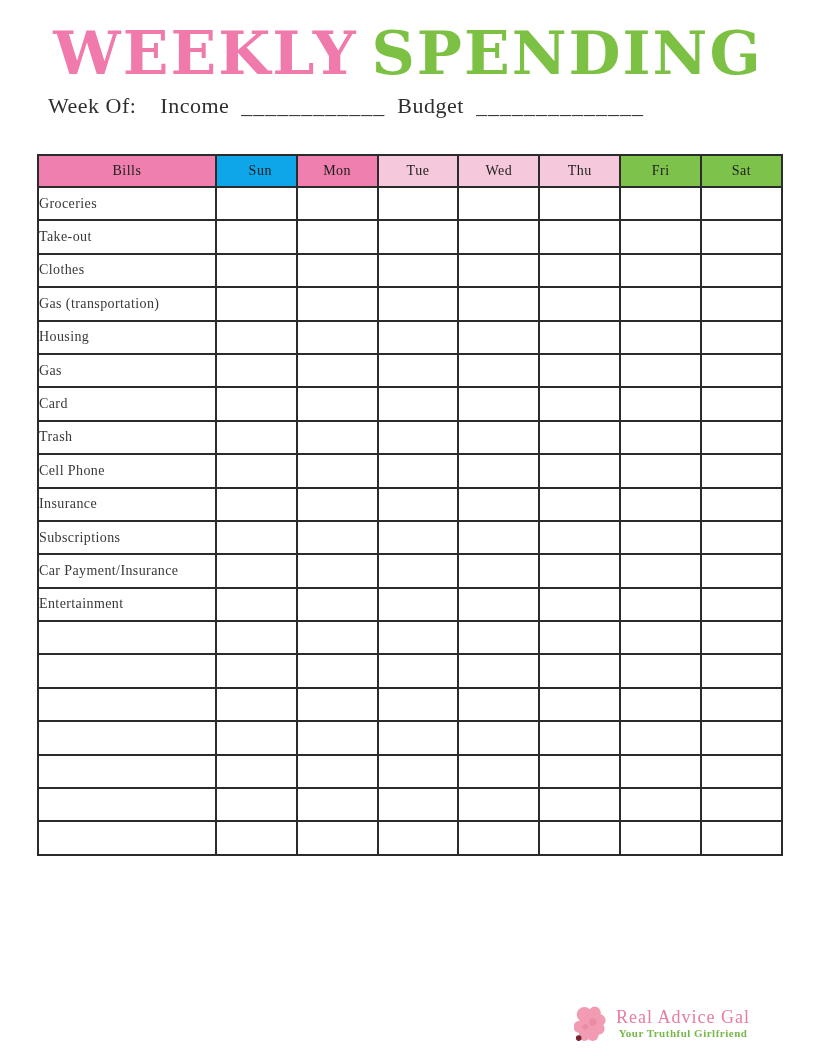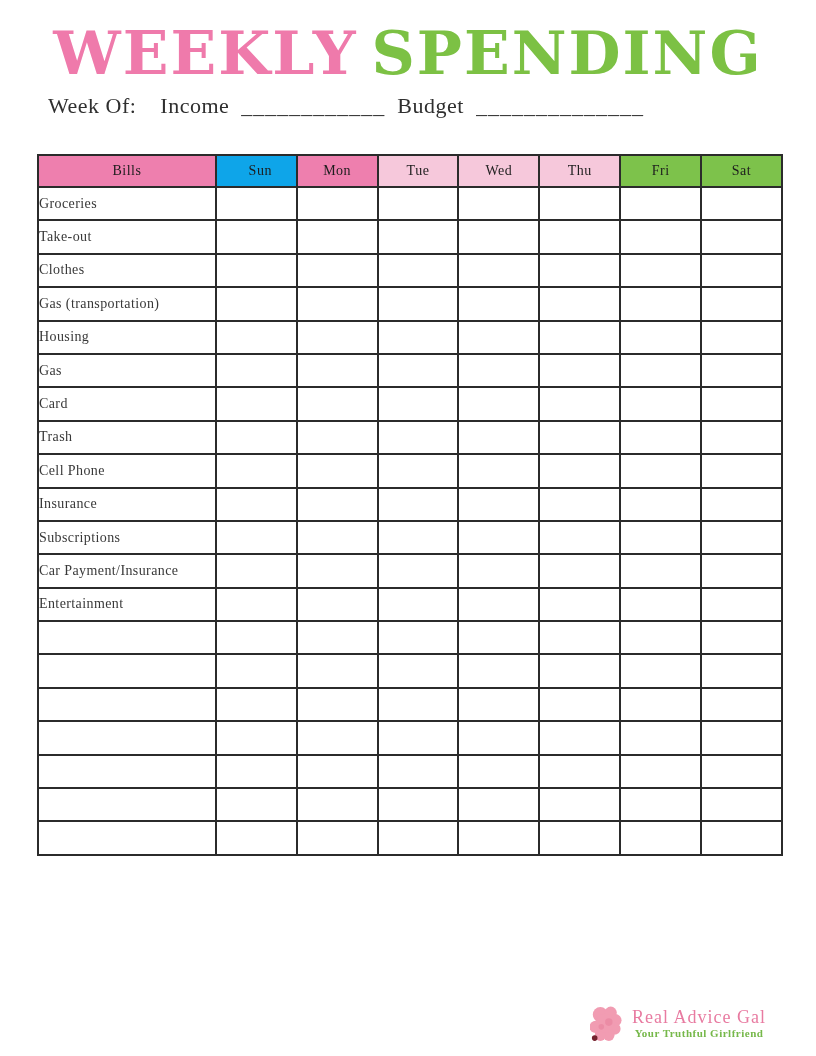--- a/index.html
+++ b/index.html
@@ -76,21 +76,21 @@
     letter-spacing:.4px;
     padding-left:6px;
     text-align:left;
     vertical-align:middle;
   }
   col.c-bills{width:23.9%;}
   col.c-day{width:10.871%;}
   
   .footer-logo{
     position:absolute;
-    right:50px; bottom:14px;
+    right:66px; bottom:14px;
     display:flex;
     align-items:center;
   }
   .flower{width:32px;height:36px;flex:0 0 auto;margin-right:10px;}
   .brand-block{text-align:center;}
   .brand{
     font-family:"Liberation Serif", serif;
     font-size:18px;
     letter-spacing:1px;
     line-height:1.1;

